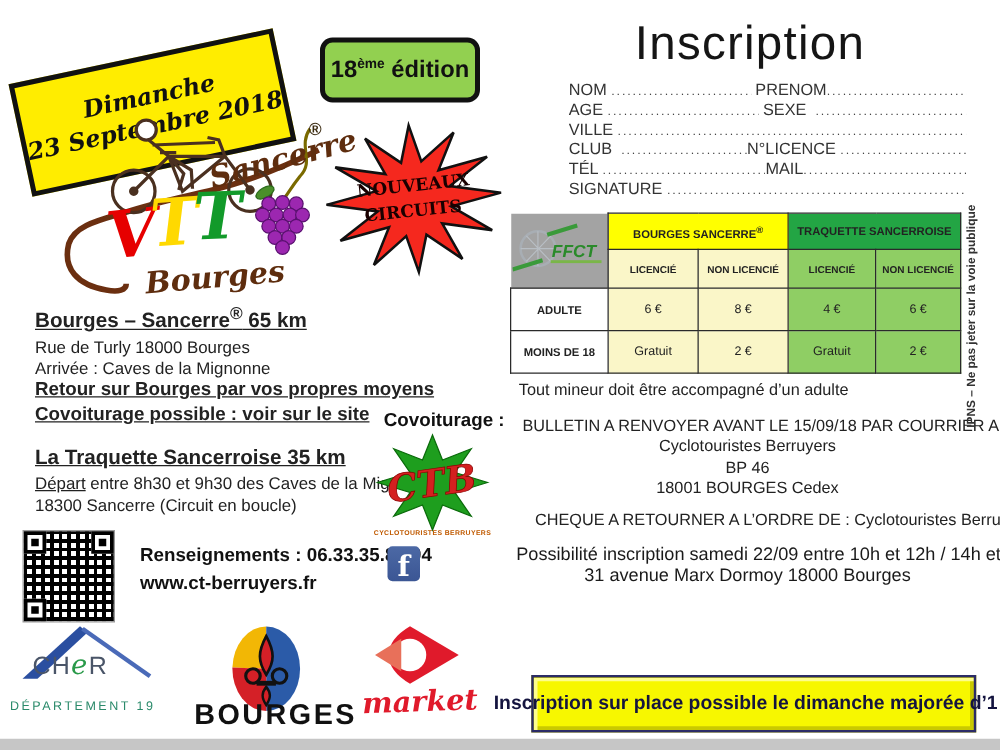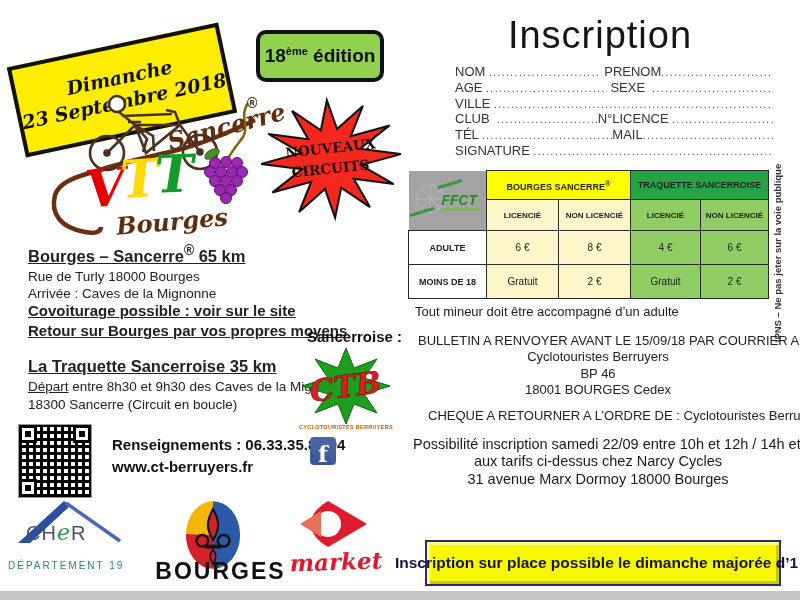--- a/index.html
+++ b/index.html
@@ -164,31 +164,31 @@
   <svg class="abs starburst" viewBox="0 0 140 120">
     <polygon points="139,60 99,68 130,89 91,81 105,110 78,89 70,118 62,89 35,110 49,81 10,89 41,68 1,60 41,52 10,31 49,39 35,10 62,31 70,2 78,31 105,10 91,39 130,31 99,52" fill="#F5281E" stroke="#111" stroke-width="2" transform="rotate(-4 70 60)"></polygon>
     <text x="70" y="54" text-anchor="middle" font-family="DejaVu Serif, serif" font-size="13.5" font-weight="bold" fill="#1a0000" transform="rotate(-6 70 54)">NOUVEAUX</text>
     <text x="70" y="74" text-anchor="middle" font-family="DejaVu Serif, serif" font-size="13.5" font-weight="bold" fill="#1a0000" transform="rotate(-6 70 74)">CIRCUITS</text>
   </svg>
 
   <div class="abs route" id="route1">
     <div class="title"><span>Bourges – Sancerre</span><sup>®</sup><span> 65 km</span></div>
     <div class="ln">Rue de Turly 18000 Bourges</div>
     <div class="ln">Arrivée : Caves de la Mignonne</div>
+    <div class="bold-ul">Retour sur Bourges par vos propres moyens</div>
     <div class="bold-ul">Covoiturage possible : voir sur le site</div>
-    <div class="bold-ul">Retour sur Bourges par vos propres moyens</div>
   </div>
 
   <div class="abs route" id="route2">
     <div class="title">La Traquette Sancerroise 35 km</div>
     <div class="ln"><span class="ul">Départ</span><span> entre 8h30 et 9h30  des Caves de la Mignonne</span></div>
     <div class="ln">18300 Sancerre (Circuit en boucle)</div>
   </div>
 
-  <div class="abs org-label">Sancerroise :</div>
+  <div class="abs org-label">Covoiturage :</div>
   <svg class="abs ctb-svg" viewBox="0 0 90 80">
     <polygon points="89,40 63,48 76,67 53,58 45,78 37,58 14,67 27,48 1,40 27,32 14,13 37,22 45,2 53,22 76,13 63,32" fill="#1E9E1E" stroke="#0A6A0A" stroke-width="1"></polygon>
     <text x="45" y="51" text-anchor="middle" font-family="DejaVu Serif, serif" font-style="italic" font-weight="bold" font-size="30" fill="#D42020" stroke="#8A0000" stroke-width="0.6" transform="rotate(-8 45 45)">CTB</text>
   </svg>
   <div class="abs ctb-sub">CYCLOTOURISTES BERRUYERS</div>
 
   <div class="abs qr">
     <div class="finder f1"></div>
     <div class="finder f2"></div>
     <div class="finder f3"></div>
@@ -321,21 +321,20 @@
     <div>BULLETIN A RENVOYER AVANT LE 15/09/18 PAR COURRIER  A :</div>
     <div>Cyclotouristes Berruyers</div>
     <div>BP 46</div>
     <div>18001 BOURGES Cedex</div>
   </div>
 
   <div class="abs cheque">CHEQUE A RETOURNER  A L’ORDRE  DE  : Cyclotouristes Berruyers</div>
 
   <div class="abs saturday">
     <div>Possibilité inscription samedi 22/09  entre 10h et 12h / 14h et 17h30</div>
-    <div>aux tarifs ci-dessus chez Narcy Cycles</div>
     <div>31 avenue Marx Dormoy 18000 Bourges</div>
   </div>
 
   <div class="abs onsite">
     <span>Inscription  sur place possible le dimanche majorée d’1 €</span>
   </div>
 
   <div class="abs side-note">IPNS – Ne pas jeter sur la voie publique</div>
 
 </div>

